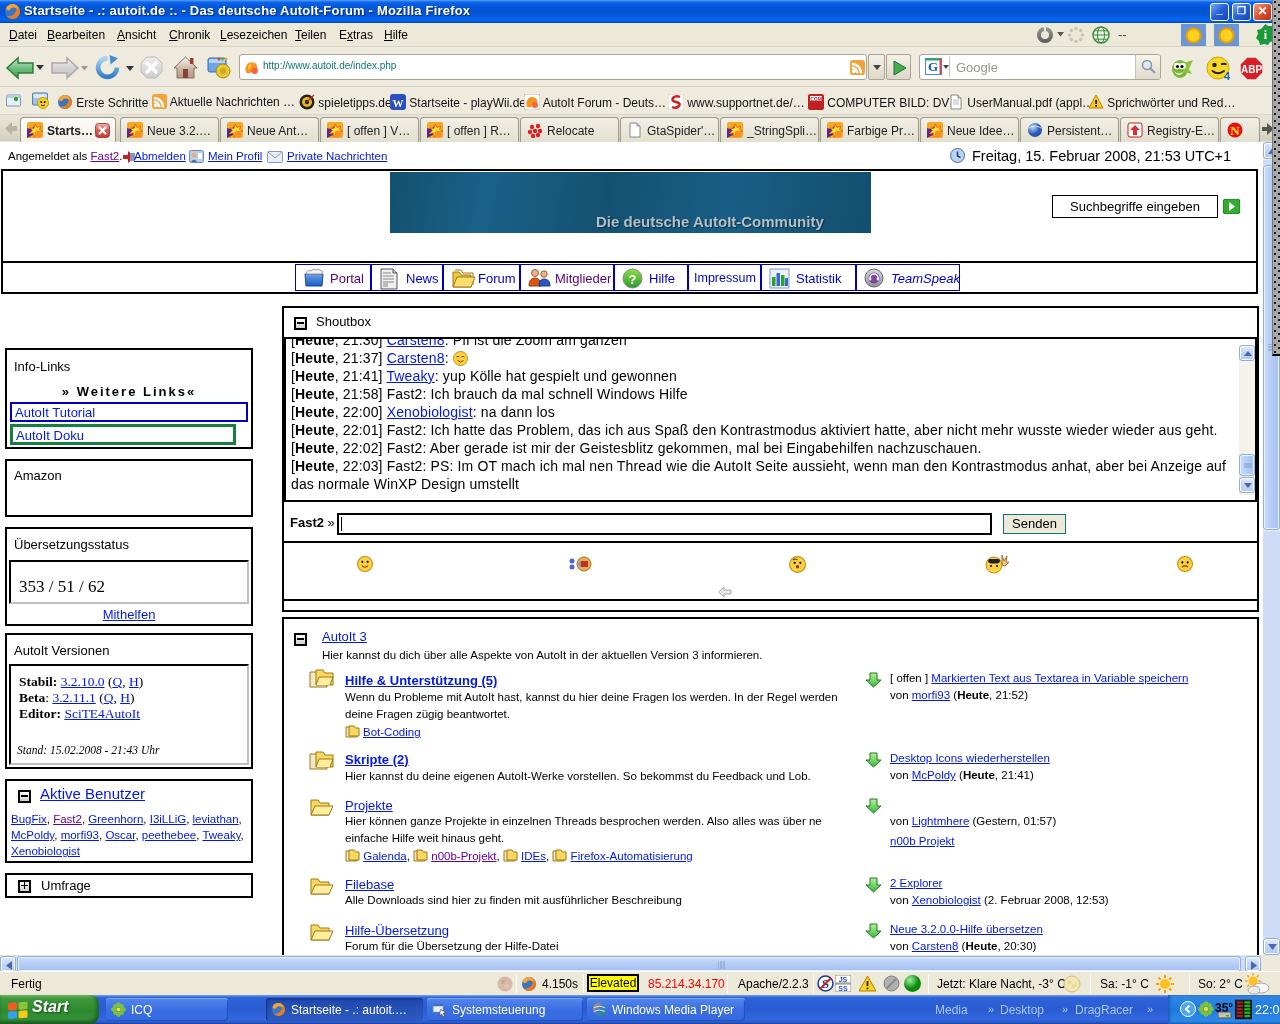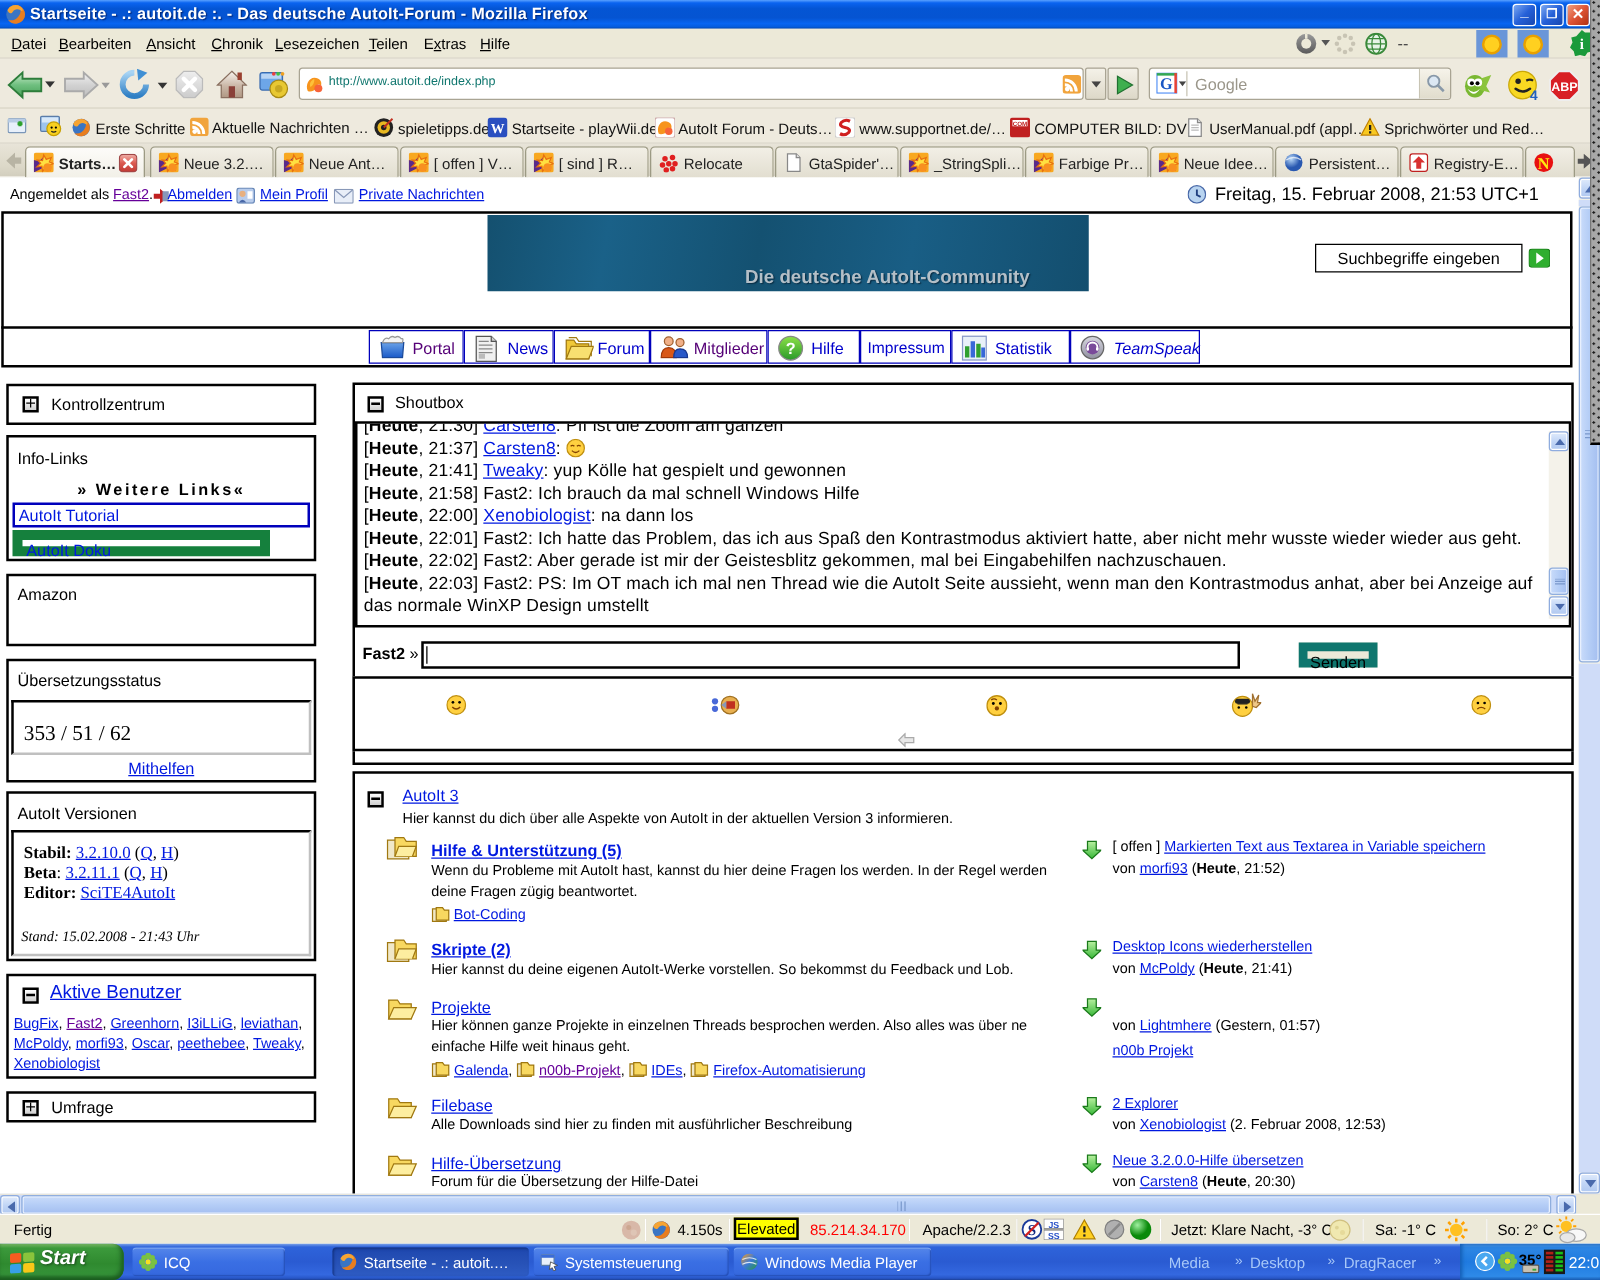--- a/index.html
+++ b/index.html
@@ -404,21 +404,21 @@
  <div class="tab" style="left:320px;width:99px;">
       <svg class="ticon" width="16" height="16">
         <use href="#autoico"></use>
       </svg>
       <span class="tlabel">[ offen ] V…</span>
     </div>
  <div class="tab" style="left:420px;width:99px;">
       <svg class="ticon" width="16" height="16">
         <use href="#autoico"></use>
       </svg>
-      <span class="tlabel">[ sind ] R…</span>
+      <span class="tlabel">[ offen ] R…</span>
     </div>
  <div class="tab" style="left:520px;width:99px;">
       <svg class="ticon" width="16" height="16" viewBox="0 0 16 16">
         <circle cx="5" cy="5" r="2.2" fill="#e02020"></circle>
         <circle cx="11" cy="4" r="2.2" fill="#e02020"></circle>
         <circle cx="3" cy="10" r="2.2" fill="#e02020"></circle>
         <circle cx="8" cy="9" r="2.2" fill="#e02020"></circle>
         <circle cx="13" cy="9" r="2.2" fill="#e02020"></circle>
         <circle cx="6" cy="14" r="2.2" fill="#e02020"></circle>
         <circle cx="11" cy="13" r="2.2" fill="#e02020"></circle>
@@ -595,31 +595,27 @@
             <linearGradient id="gts" x1="0" y1="0" x2="0" y2="1">
               <stop offset="0" stop-color="#d8d8e0"></stop>
               <stop offset="1" stop-color="#9090a0"></stop>
             </linearGradient>
           </defs>
         </svg>
         <span class="mtxt">TeamSpeak</span>
       </div>
  </div>
 
- <div class="panel" style="left:5px;top:165px;width:248px;height:33px;">
-  <div class="toggle plus" style="left:11px;top:8px;"></div>
-  <span class="abs" style="left:34px;top:7px;">Kontrollzentrum</span>
- </div>
  <div class="panel" style="left:5px;top:206px;width:248px;height:101px;">
   <span class="abs" style="left:7px;top:9px;">Info-Links</span>
   <div class="abs" style="left:0;top:34px;width:244px;text-align:center;font-weight:bold;letter-spacing:2px;font-size:13px;">» Weitere Links«</div>
   <div class="abs" style="left:3px;top:52px;width:238px;height:20px;border:2px solid #0000bb;">
         <a class="abs" href="#t" style="left:3px;top:1px;text-decoration:none;">AutoIt Tutorial</a>
       </div>
-  <div class="abs" style="left:3px;top:74px;width:206px;height:21px;border:8px solid #15803d;">
+  <div class="abs" style="left:3px;top:74px;width:226px;height:21px;border:3px solid #15803d;">
         <a class="abs" href="#d" style="left:3px;top:1px;text-decoration:none;">AutoIt Doku</a>
       </div>
  </div>
  <div class="panel" style="left:5px;top:317px;width:248px;height:58px;">
   <span class="abs" style="left:7px;top:7px;">Amazon</span>
  </div>
  <div class="panel" style="left:5px;top:385px;width:248px;height:99px;">
   <span class="abs" style="left:7px;top:8px;">Übersetzungsstatus</span>
   <div class="abs" style="left:2px;top:31px;width:240px;height:44px;border-top:2px solid #000;border-left:2px solid #000;border-right:2px solid #c0c0c0;border-bottom:2px solid #c0c0c0;background:#fff;">
     <span class="serif abs" style="left:8px;top:15px;font-size:17px;">353 / 51 / 62</span>
@@ -682,21 +678,21 @@
             <svg class="abs" style="left:4px;top:5px" width="8" height="6">
               <path d="M4 5 L8 0 L0 0Z" fill="#4a6aac"></path>
             </svg>
           </div>
    </div>
   </div>
   <div class="abs" style="left:6px;top:207px;font-weight:bold;font-size:13px;">Fast2 <span style="font-weight:normal">»</span></div>
   <div class="abs" style="left:53px;top:205px;width:655px;height:22px;border:2px solid #000;background:#fff;">
         <div class="abs" style="left:2px;top:2px;width:1px;height:14px;background:#000;"></div>
       </div>
-  <div class="abs" style="left:719px;top:206px;width:63px;height:20px;background:#ece9d8;border:7px solid #0f766e;text-align:center;font-size:13px;padding-top:1px;margin-left:36px;">Senden</div>
+  <div class="abs" style="left:719px;top:206px;width:63px;height:20px;background:#ece9d8;border:1px solid #0f766e;text-align:center;font-size:13px;padding-top:1px;">Senden</div>
  </div>
  <div class="abs" style="left:282px;top:399px;width:977px;height:60px;border:2px solid #000;background:#fff;">
   <svg class="abs" style="left:73px;top:13px" width="16" height="16" viewBox="0 0 15 15">
         <circle cx="7.5" cy="7.5" r="7" fill="#ffd040" stroke="#c09010"></circle>
         <circle cx="5" cy="5.5" r="1"></circle>
         <circle cx="10" cy="5.5" r="1"></circle>
         <path d="M4.5 9 q3 3 6 0" stroke="#804000" fill="none"></path>
       </svg>
   <svg class="abs" style="left:283px;top:13px" width="26" height="17" viewBox="0 0 26 17">
         <circle cx="5" cy="5" r="2.5" fill="#4868d8"></circle>

